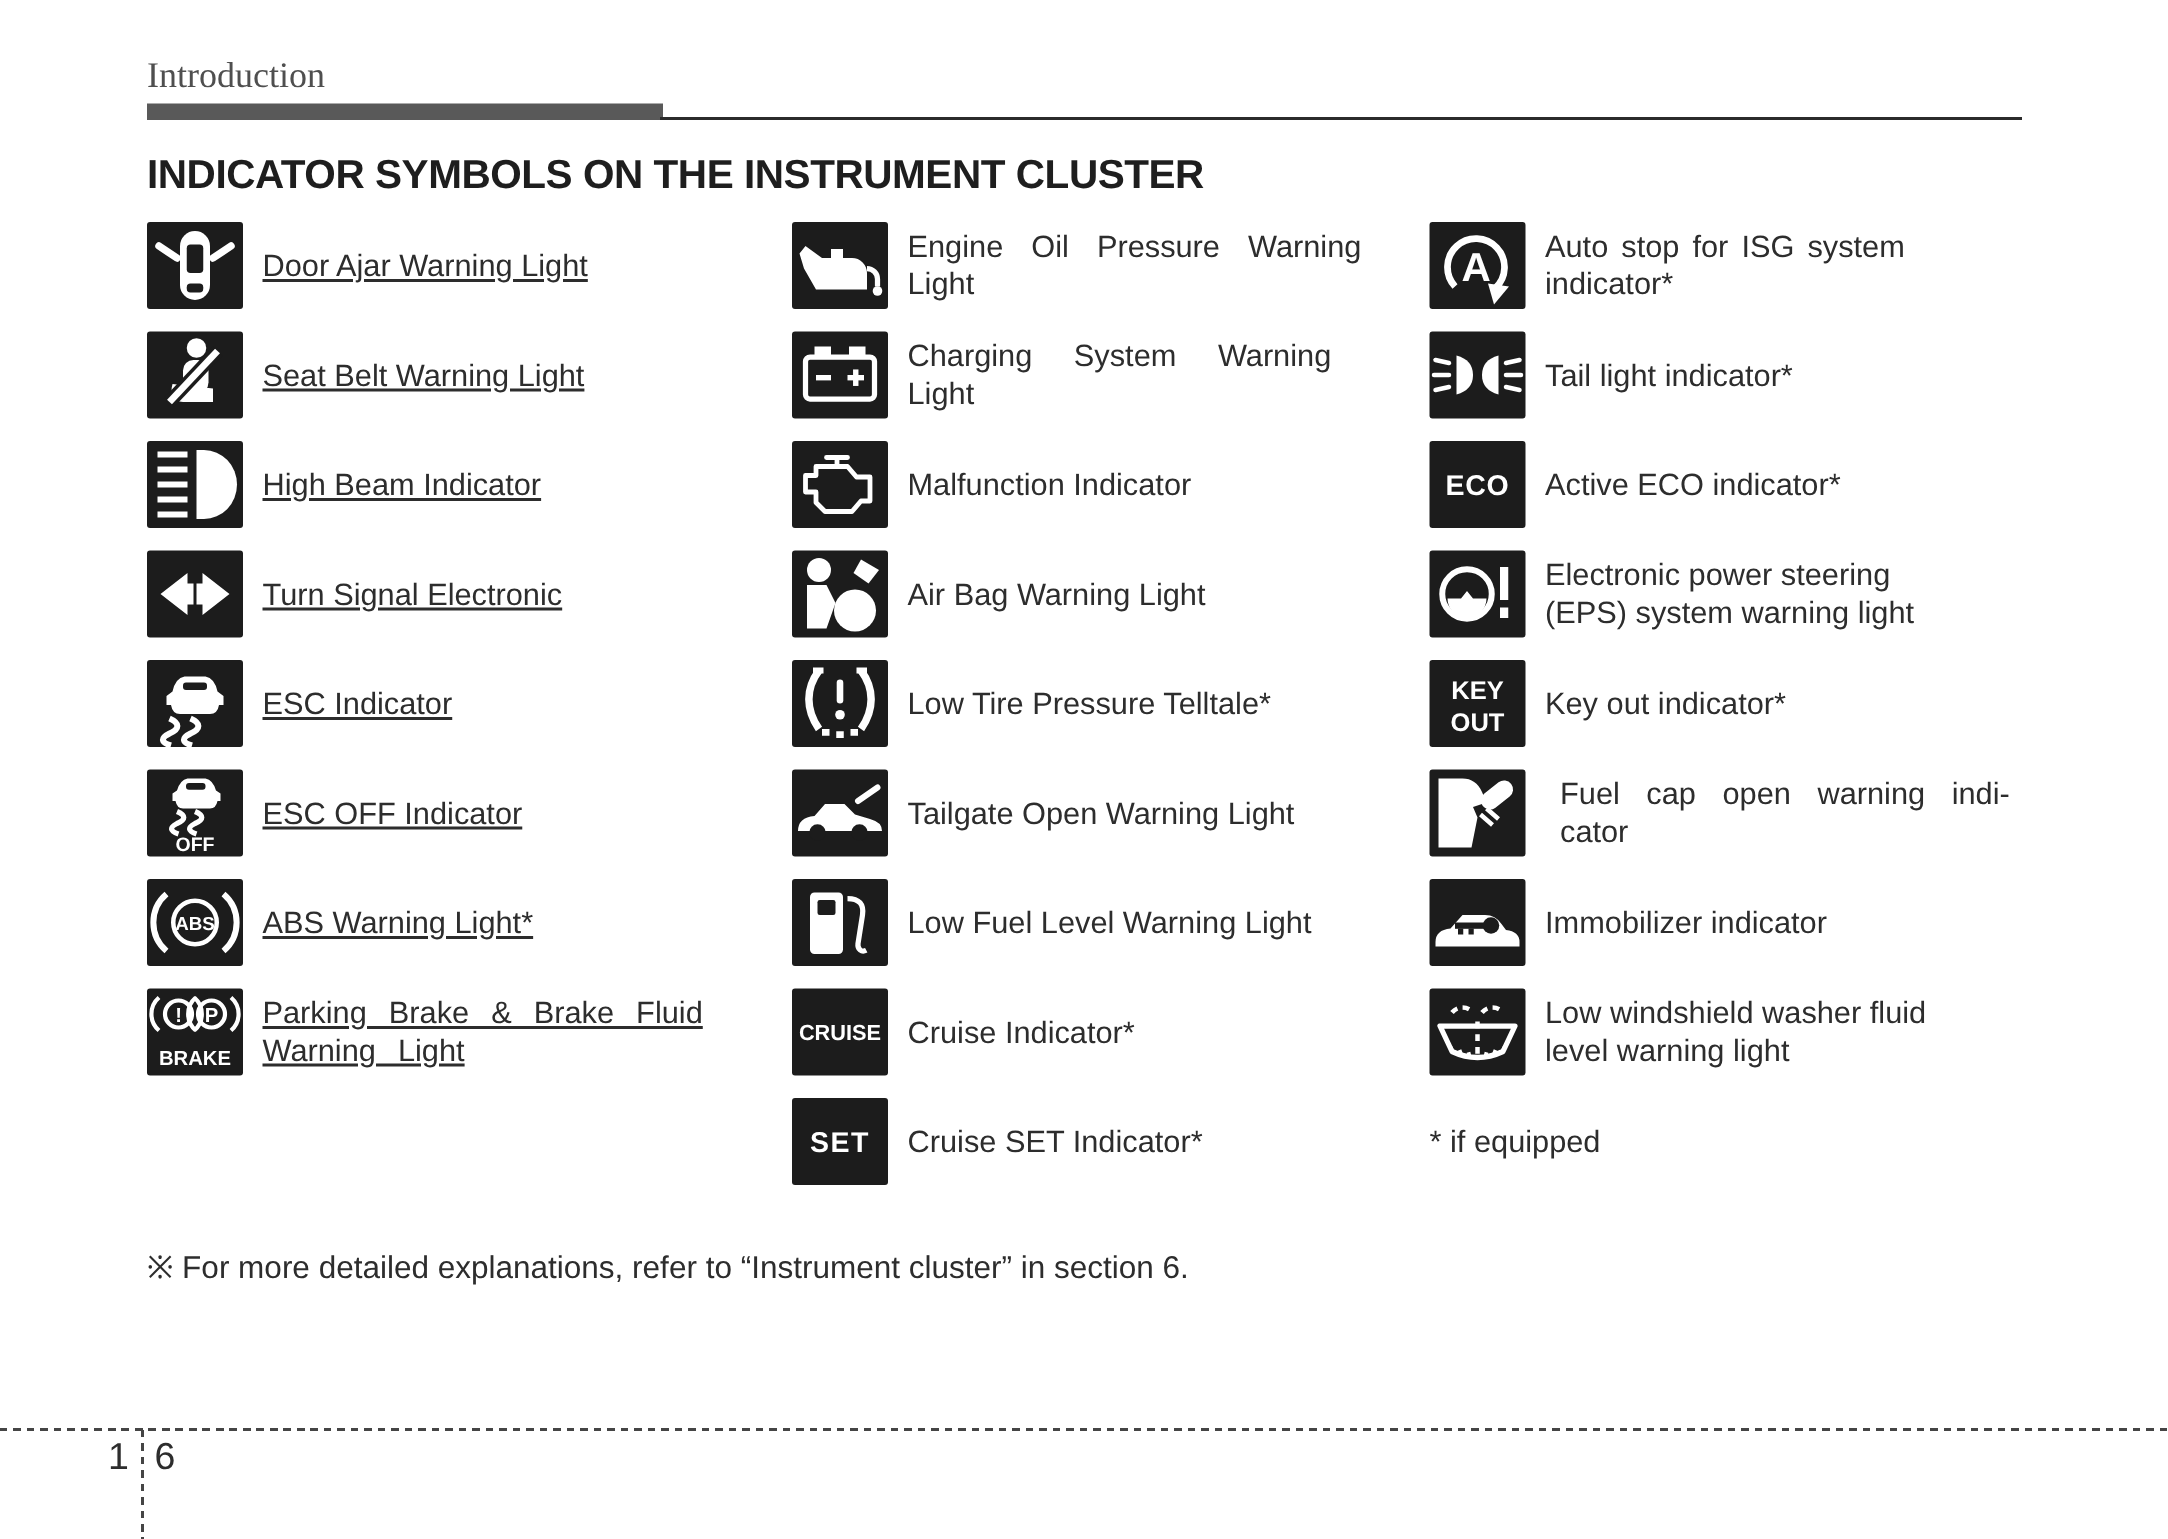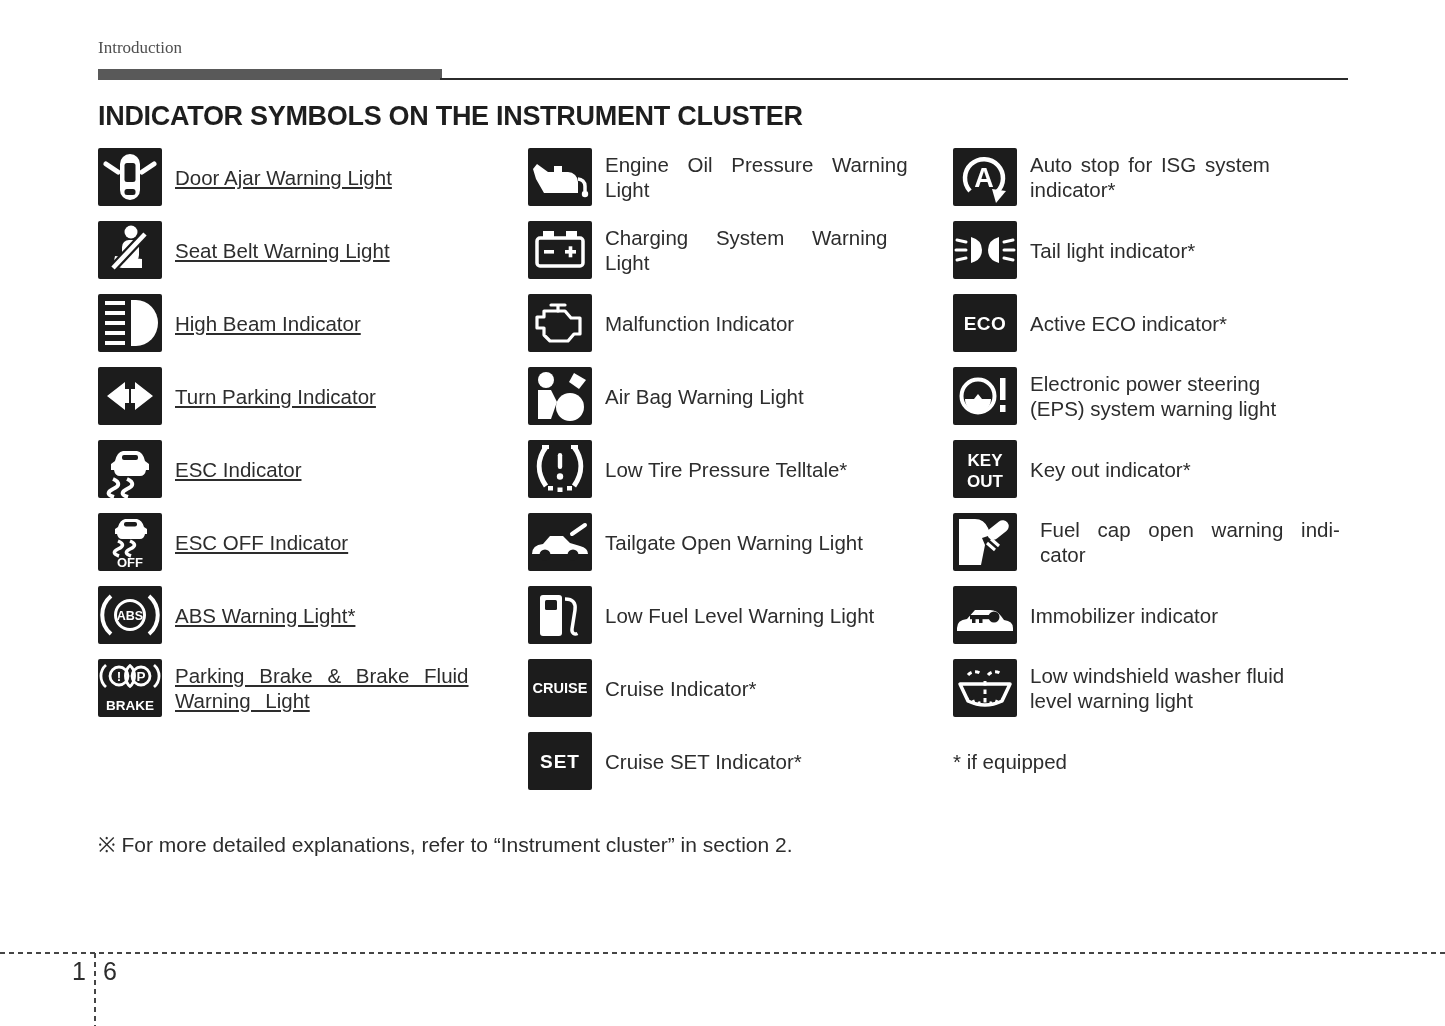--- a/index.html
+++ b/index.html
@@ -1,19 +1,19 @@
 <!DOCTYPE html>
 <html><head>
 <meta charset="utf-8">
 <style>
   html,body{margin:0;padding:0;background:#fff;}
   .page{position:relative;width:1445px;height:1026px;background:#ffffff;overflow:hidden;
         font-family:"Liberation Sans",sans-serif;color:#2d2d2d;}
   .kicker{position:absolute;left:98px;top:38px;font-family:"Liberation Serif",serif;
-          font-size:17px;color:#4f4f4f;}
+          font-size:24px;color:#4f4f4f;}
   .rule-thick{position:absolute;left:98px;top:69px;width:344px;height:11px;background:#595959;}
   .rule-thin{position:absolute;left:440px;top:78px;width:908px;height:2px;background:#2b2b2b;}
   .title{position:absolute;left:98px;top:101px;font-size:27px;font-weight:bold;color:#1e1e1e;letter-spacing:-0.3px;text-align:right;}
   .col{position:absolute;top:148px;display:flex;flex-direction:column;gap:15px;}
   .col1{left:98px;width:418px;text-decoration:underline;}
   .col2{left:528px;width:416px;}
   .col3{left:953px;width:392px;}
   .row{display:flex;align-items:center;height:58px;}
   .icon-box{width:64px;height:58px;background:#1c1c1c;border-radius:2px;flex:none;
             display:flex;align-items:center;justify-content:center;}
@@ -85,21 +85,21 @@
       <div class="label">High Beam Indicator</div>
     </div>
 
     <div class="row">
       <div class="icon-box">
         <svg viewBox="0 0 64 58" width="64" height="58">
           <path d="M27 15 L9 29 L27 43 V36 H31 V22 H27 Z" fill="#fff"></path>
           <path d="M37 15 L55 29 L37 43 V36 H33 V22 H37 Z" fill="#fff"></path>
         </svg>
       </div>
-      <div class="label">Turn Parking Indicator</div>
+      <div class="label">Turn Signal Electronic</div>
     </div>
 
 
     <div class="row">
       <div class="icon-box">
         <svg viewBox="0 0 64 58" width="64" height="58">
           <path d="M17 21 q2 -9 8 -10 h14 q6 1 8 10 l4 3 v6 h-3 q-1 6 -6 6 h-20 q-5 0 -6 -6 h-3 v-6 z" fill="#fff"></path>
           <rect x="24" y="15" width="16" height="5" rx="2" fill="#1c1c1c"></rect>
           <path d="M15 39 c7 3 7 7 0 10 c-6 3 -6 6 1 8" fill="none" stroke="#fff" stroke-width="4"></path>
           <path d="M29 39 c7 3 7 7 0 10 c-6 3 -6 6 1 8" fill="none" stroke="#fff" stroke-width="4"></path>
@@ -371,20 +371,20 @@
       <div class="label">Low windshield washer fluid
 level warning light</div>
     </div>
 
     <div class="row note">
       <div class="label">* if equipped</div>
     </div>
 
   </div>
 
-  <div class="footnote">※ For more detailed explanations, refer to “Instrument cluster” in section 2.</div>
+  <div class="footnote">※ For more detailed explanations, refer to “Instrument cluster” in section 6.</div>
 
   <div class="dash-h"></div>
   <div class="dash-v"></div>
   <div class="pagenum pn1">1</div>
   <div class="pagenum pn6">6</div>
 
 </div>
 
 </body></html>

